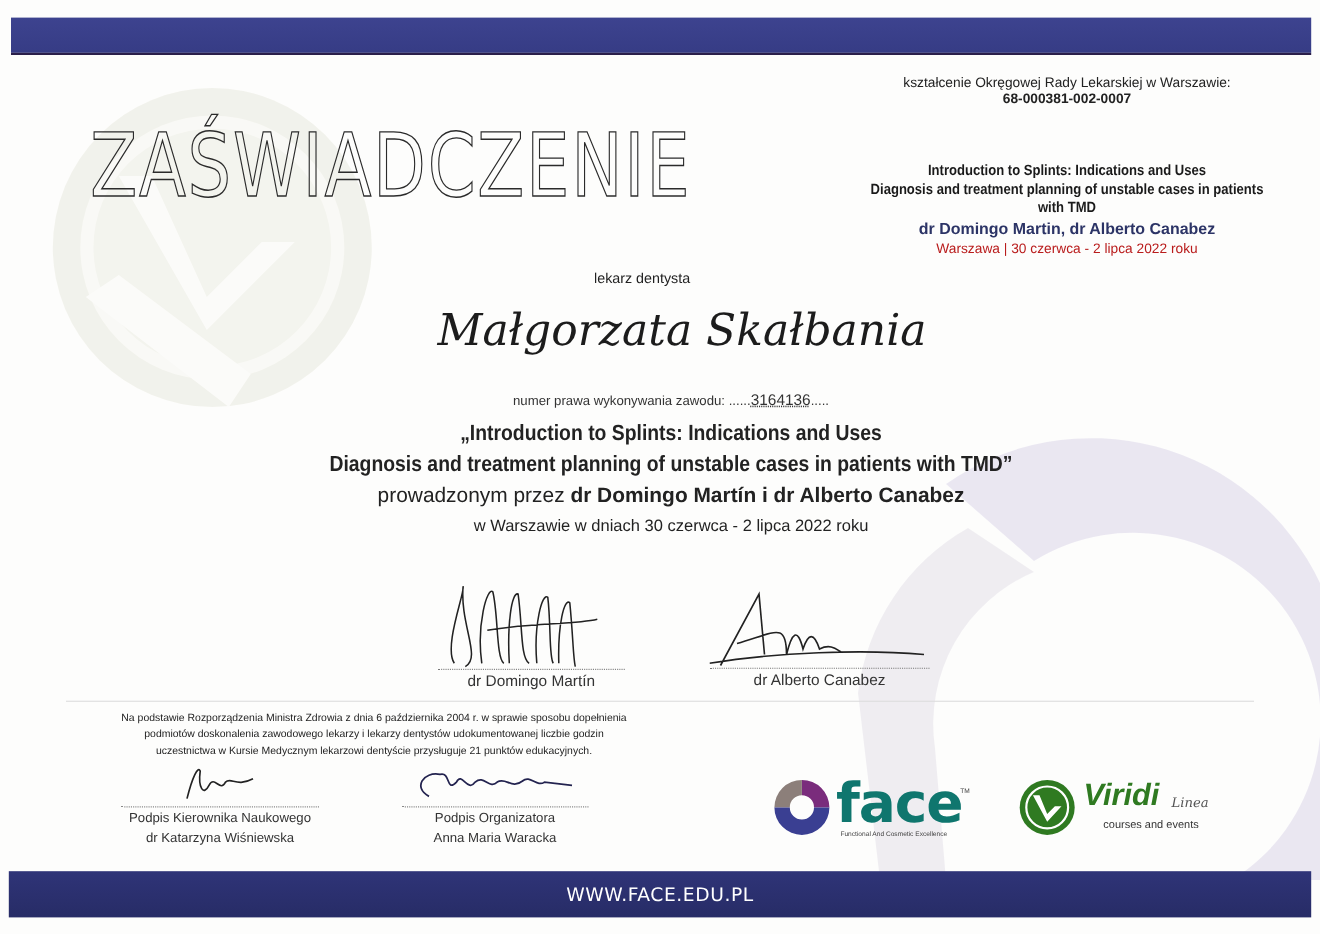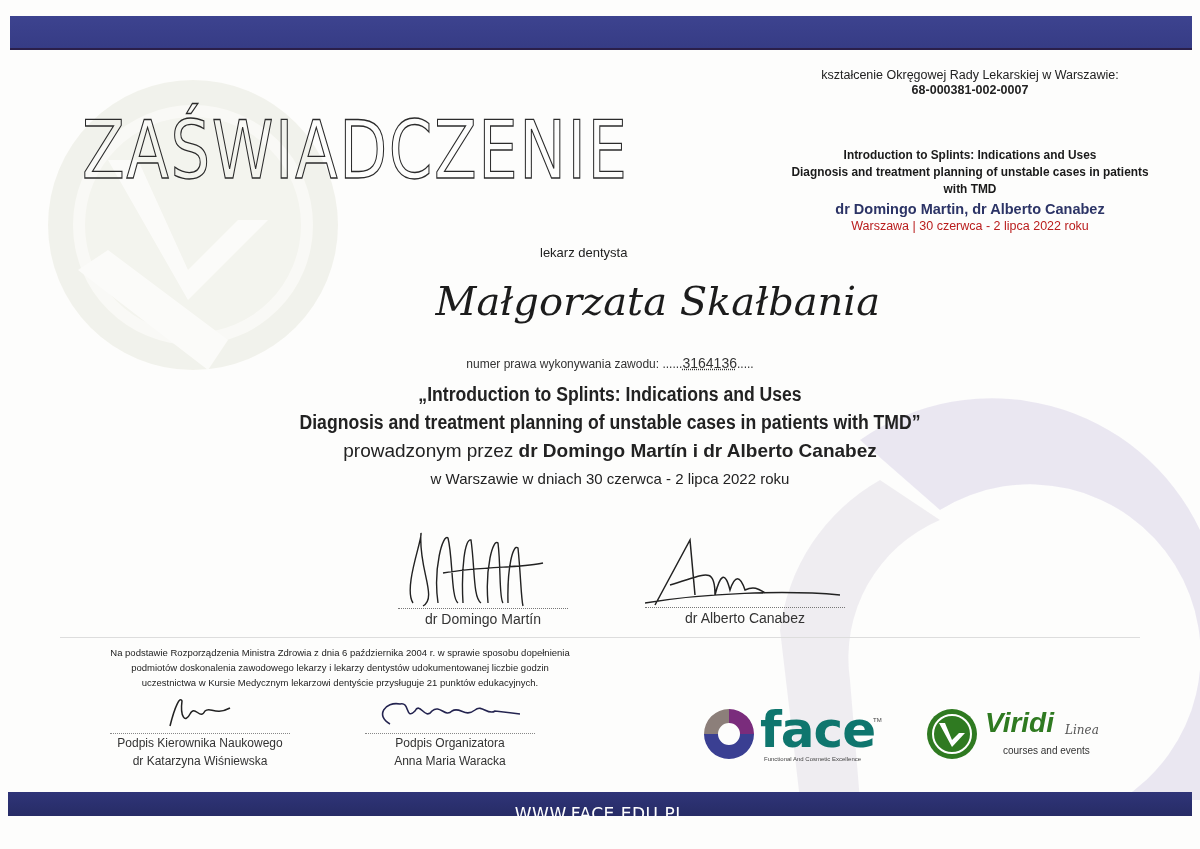--- a/index.html
+++ b/index.html
@@ -2,40 +2,40 @@
 <html><head>
 <meta charset="utf-8">
 <style>
   html, body { margin:0; padding:0; }
   body {
     width:1200px; height:849px; position:relative; overflow:hidden;
     background:#fdfdfc; font-family:"Liberation Sans", sans-serif; color:#222;
   }
   .band-top { position:absolute; left:10px; top:16px; width:1182px; height:32px;
     background:linear-gradient(#3d438f,#363c85); border-bottom:2px solid #2a1f4a; }
-  .band-bottom { position:absolute; left:8px; top:792px; width:1184px; height:24px;
+  .band-bottom { position:absolute; left:8px; top:792px; width:1184px; height:42px;
     background:linear-gradient(#2f3478,#272c66); }
   .band-bottom .url { position:absolute; left:0; right:0; top:12px; text-align:center;
     color:#fff; font-size:17px; letter-spacing:0.5px; font-family:"DejaVu Sans", sans-serif; }
   .wm-left { position:absolute; left:38px; top:70px; width:310px; height:310px; opacity:0.55; }
   .wm-right { position:absolute; left:740px; top:380px; width:460px; height:420px; opacity:0.5; }
 
   .title { position:absolute; left:82px; top:104px; font-size:80px; font-weight:100;
     letter-spacing:2px; color:#333; font-family:"DejaVu Sans", sans-serif;
     transform:scaleX(0.78); transform-origin:left top; -webkit-text-stroke:0; font-weight:normal;
     color:transparent; -webkit-text-stroke:1.3px #2b2b2b; }
   .reg { position:absolute; left:770px; top:68px; width:400px; text-align:center; font-size:12.5px; line-height:15px; color:#222; }
   .reg .num { font-weight:bold; }
   .course-box { position:absolute; left:760px; top:146px; width:420px; text-align:center; }
   .course-box .ct { font-weight:bold; font-size:13.5px; line-height:17px; color:#1a1a1a; transform:scaleX(0.88); }
   .course-box .lec { font-weight:bold; font-size:14.5px; color:#2c3466; margin-top:4px; }
   .course-box .dt { font-size:12.5px; color:#b91c1c; margin-top:2px; }
 
   .profession { position:absolute; left:540px; top:245px; font-size:13px; color:#222; }
-  .name { position:absolute; left:360px; top:278px; width:520px; text-align:right;
+  .name { position:absolute; left:360px; top:278px; width:520px; text-align:center;
     font-family:"DejaVu Serif", serif; font-style:italic; font-size:40px; color:#1c1c1c; }
   .license { position:absolute; left:380px; top:355px; width:460px; text-align:center; font-size:12px; color:#333; }
   .license .val { text-decoration:underline; text-decoration-style:dotted; font-size:14px; }
   .body-lines { position:absolute; left:180px; top:380px; width:860px; text-align:center; color:#222; }
   .l1 { font-size:19px; margin-bottom:4px; }
   .l2, .l3 { font-size:20px; font-weight:bold; transform:scaleX(0.88); line-height:28px; }
   .l4 { font-size:19px; margin-top:4px; }
   .l4 b { font-weight:bold; }
   .l5 { font-size:15px; margin-top:8px; }
 

